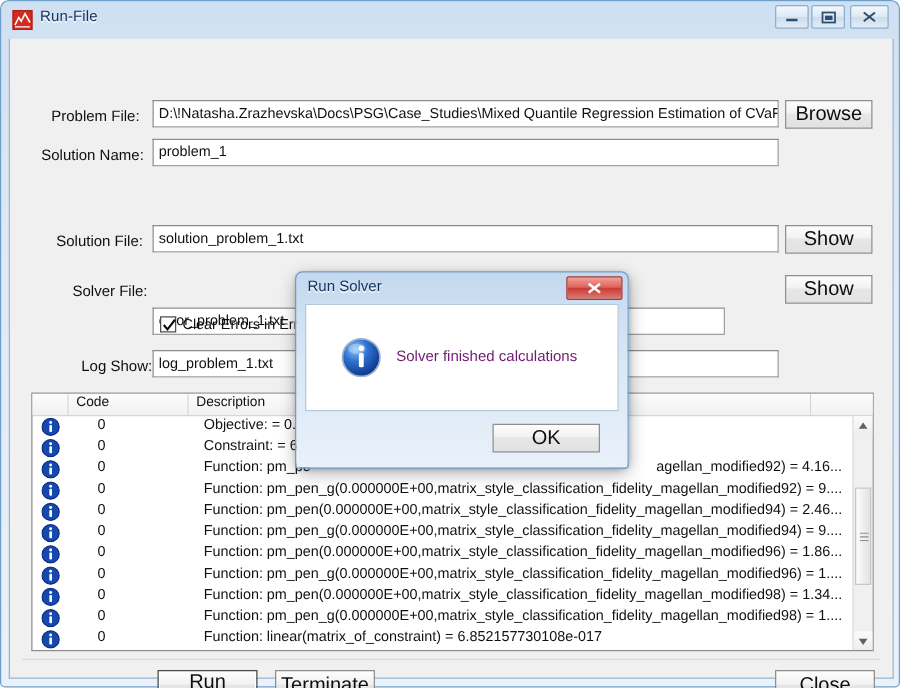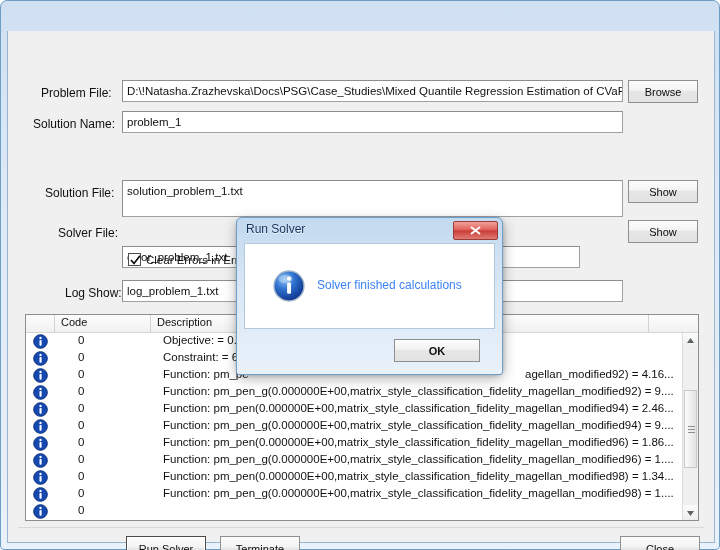--- a/index.html
+++ b/index.html
@@ -91,21 +91,21 @@
     white-space: nowrap;
     overflow: hidden;
     font-family: "Liberation Sans", sans-serif;
     outline: none;
   }
   .btn {
     position: absolute;
     box-sizing: border-box;
     background: linear-gradient(to bottom, #fdfdfd 0%, #f2f2f2 45%, #e6e6e6 48%, #e2e2e2 100%);
     border: 1px solid #8f8f8f;
-    font-size: 11px;
+    font-size: 16px;
     color: #0d0d0d;
     text-align: center;
     font-family: "Liberation Sans", sans-serif;
     cursor: default;
     padding: 0;
   }
   .btn.focused {
     border: 1px solid #4a4a4a;
     box-shadow: inset 0 0 0 1px #ffffff;
   }
@@ -245,45 +245,74 @@
   #dlg-body {
     position: absolute; left: 7px; top: 25px;
     width: 251px; height: 86px;
     box-sizing: border-box;
     background: #ffffff;
     border: 1px solid #b4c8dc;
   }
   #dlg-info-icon { position: absolute; left: 28px; top: 26px; width: 32px; height: 32px; }
   #dlg-message {
     position: absolute; left: 72px; top: 34px;
-    font-size: 12px; color: #3b82f6;
+    font-size: 12px; color: #701a75;
     white-space: nowrap;
   }
   #dlg-ok {
     position: absolute; left: 157px; top: 121px;
-    width: 86px; height: 23px; font-weight: bold;
+    width: 86px; height: 23px;
   }
 </style>
 </head>
 <body>
 
 <div id="window">
 
+  <div id="titlebar">
+    <div id="title-icon">
+      <svg width="14" height="14" viewBox="0 0 14 14">
+        <polyline points="1,11 4,5 6,8 9,2 13,9" fill="none" stroke="#ffffff" stroke-width="1.3"></polyline>
+        <line x1="1" y1="12.4" x2="13" y2="12.4" stroke="#ffffff" stroke-width="1"></line>
+      </svg>
+    </div>
+    <div id="title-text">Run-File</div>
+
+    <div class="wbtn" id="btn-min">
+      <svg width="25" height="17" viewBox="0 0 25 17">
+        <rect x="8" y="10" width="9" height="2" fill="#2d4d70"></rect>
+      </svg>
+    </div>
+    <div class="wbtn" id="btn-max">
+      <svg width="25" height="17" viewBox="0 0 25 17">
+        <rect x="8" y="5" width="10" height="8" fill="none" stroke="#2d4d70" stroke-width="1.4"></rect>
+        <rect x="10" y="7.5" width="6" height="3.5" fill="#2d4d70"></rect>
+      </svg>
+    </div>
+    <div class="wbtn" id="btn-close">
+      <svg width="29" height="17" viewBox="0 0 29 17">
+        <g stroke="#2d4d70" stroke-width="1.6">
+          <line x1="10" y1="5" x2="19" y2="12"></line>
+          <line x1="19" y1="5" x2="10" y2="12"></line>
+        </g>
+      </svg>
+    </div>
+  </div>
 
   <div id="client">
 
     <div class="lbl" style="left:33px; top:55px;">Problem File:</div>
     <div class="tbox" style="left:114px; top:49px; width:501px; height:22px;">D:\!Natasha.Zrazhevska\Docs\PSG\Case_Studies\Mixed Quantile Regression Estimation of CVaR with</div>
     <button class="btn" style="left:620px; top:49px; width:70px; height:23px;">Browse</button>
 
     <div class="lbl" style="left:25px; top:86px;">Solution Name:</div>
     <div class="tbox" style="left:114px; top:80px; width:501px; height:22px;">problem_1</div>
 
     <div class="lbl" style="left:37px; top:155px;">Solution File:</div>
-    <div class="tbox" style="left:114px; top:149px; width:501px; height:37px;">solution_problem_1.txt</div>
+    <div class="tbox" style="left:114px; top:149px; width:501px; height:22px;">solution_problem_1.txt</div>
     <button class="btn" style="left:620px; top:149px; width:70px; height:23px;">Show</button>
 
     <div class="lbl" style="left:50px; top:195px;">Solver File:</div>
     <div class="tbox" style="left:114px; top:189px; width:458px; height:22px;margin-top:26px;">error_problem_1.txt</div>
     <button class="btn" style="left:620px; top:189px; width:70px; height:23px;">Show</button>
 
     <label id="chk-clear-errors">
       <span id="chk-box">
         <svg width="11" height="11" viewBox="0 0 11 11">
           <polyline points="1,5 4,8.5 10,0.8" fill="none" stroke="#0b0b0b" stroke-width="1.7"></polyline>
@@ -396,20 +425,21 @@
             <span class="lcode">0</span>
             <span class="ldesc">Function: pm_pen_g(0.000000E+00,matrix_style_classification_fidelity_magellan_modified98) = 1....</span>
           </div>
           <div class="logrow">
             <svg class="licon" viewBox="0 0 16 16">
               <circle cx="8" cy="8" r="7.3" fill="#1549b0" stroke="#0c2f7a" stroke-width="1"></circle>
               <circle cx="8" cy="4.3" r="1.25" fill="#ffffff"></circle>
               <rect x="6.9" y="6.4" width="2.3" height="6" rx="0.9" fill="#ffffff"></rect>
             </svg>
             <span class="lcode">0</span>
+            <span class="ldesc">Function: linear(matrix_of_constraint) = 6.852157730108e-017</span>
           </div>
         </div>
 
       <div id="logscroll">
         <div class="sbarrow" id="sb-up">
           <svg width="15" height="16" viewBox="0 0 15 16">
             <polygon points="7.5,5 11,10 4,10" fill="#5d6265"></polygon>
           </svg>
         </div>
         <div id="sb-thumb">

